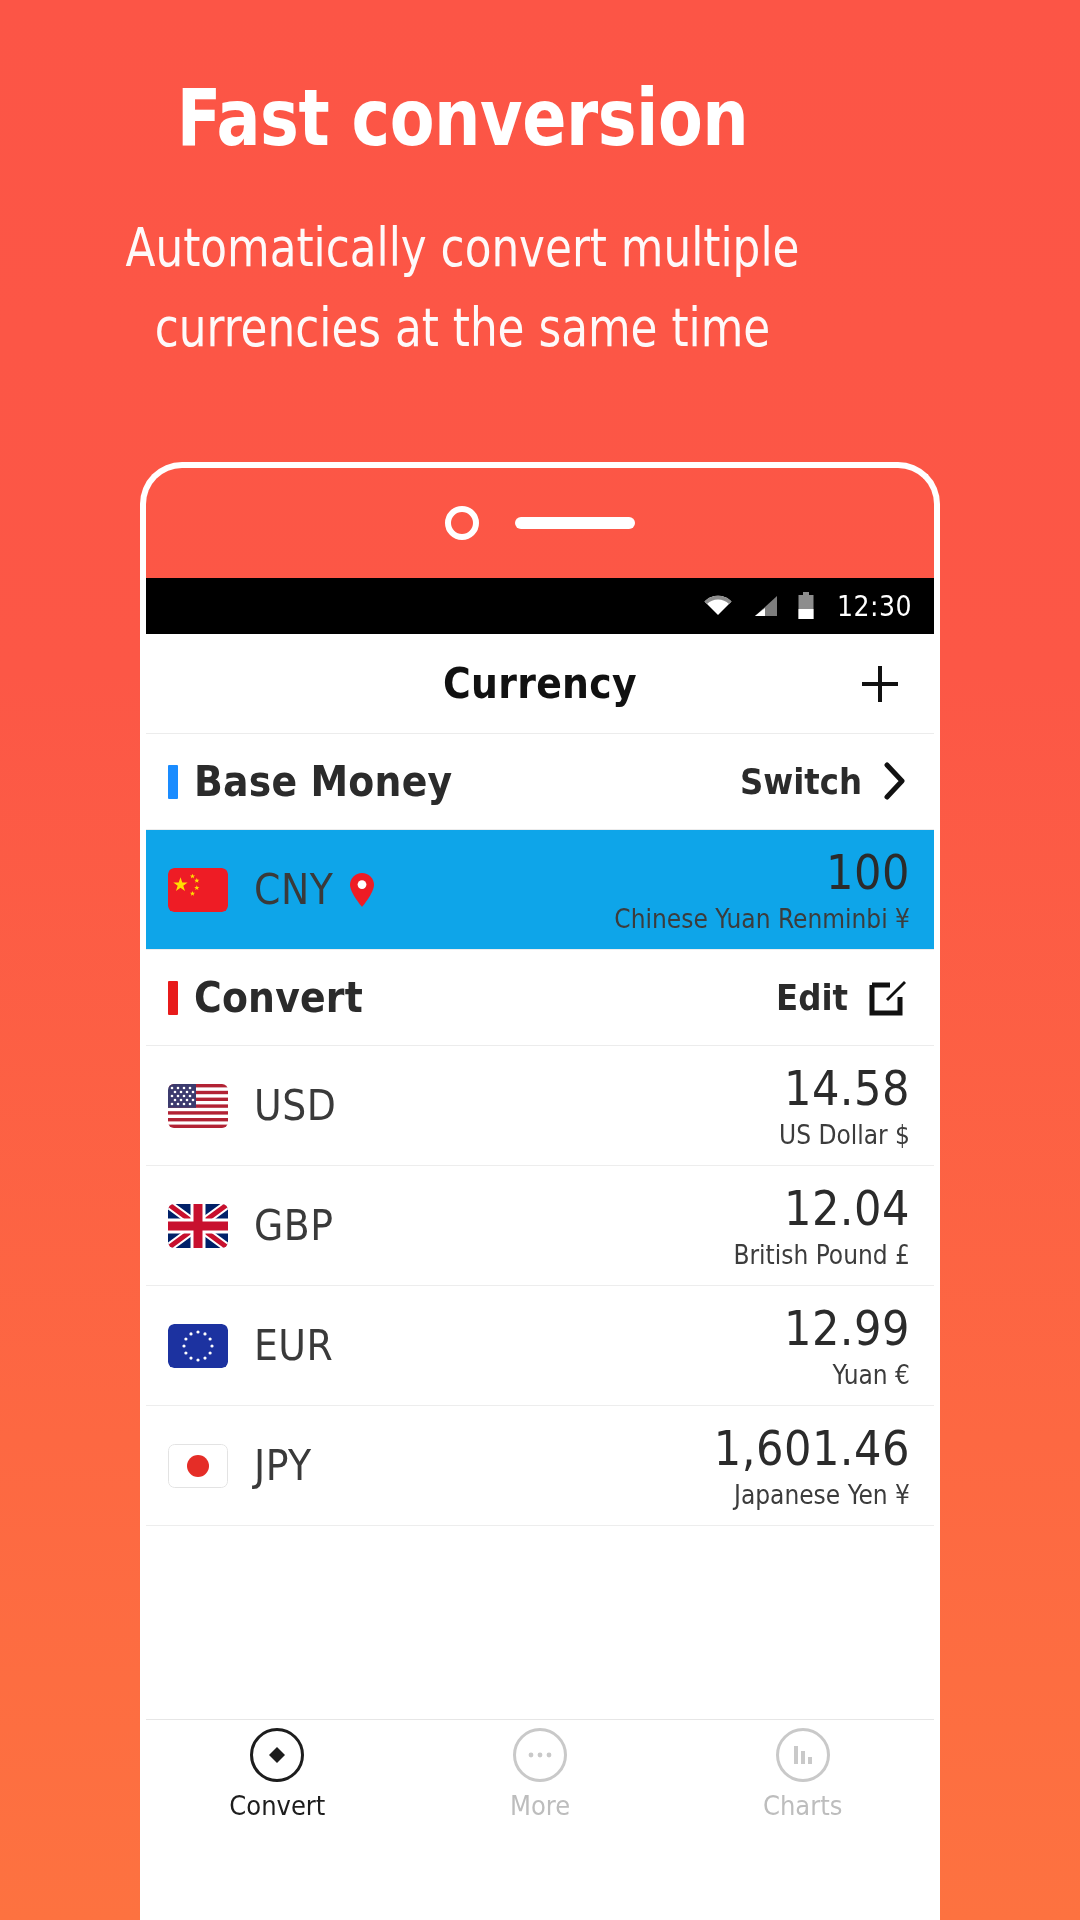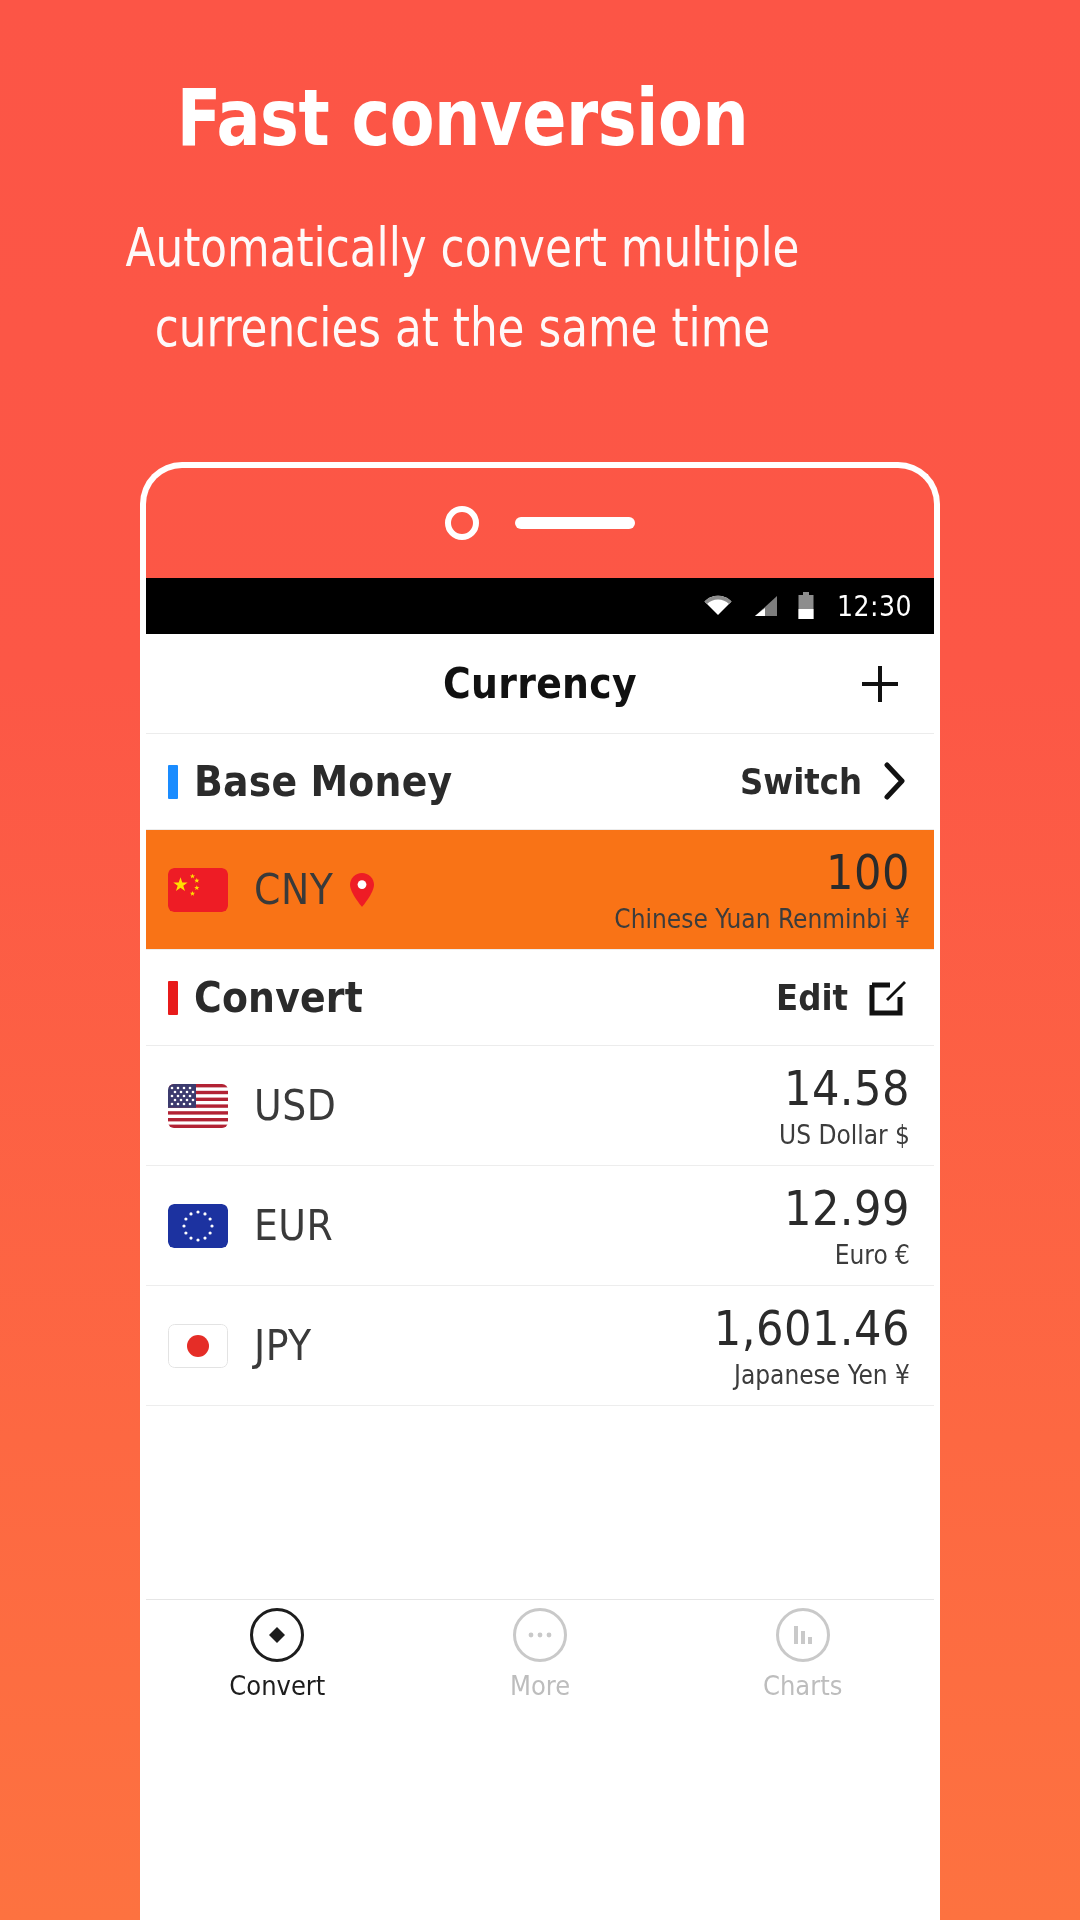--- a/index.html
+++ b/index.html
@@ -149,21 +149,21 @@
 
   
   .row{
     height:120px;
     display:flex;
     align-items:center;
     padding:0 24px 0 22px;
     background:#ffffff;
     border-bottom:1px solid #ededed;
   }
-  .row.base{ background:#f97316; }
+  .row.base{ background:#0ea5e9; }
   .flag{
     width:60px; height:44px;
     border-radius:6px;
     overflow:hidden;
     flex:none;
     position:relative;
   }
   .code{
     margin-left:26px;
     font-family:"DejaVu Sans Condensed","Liberation Sans Narrow","Liberation Sans",sans-serif;
@@ -361,20 +361,36 @@
           </g>
         </svg>
       </div>
       <div class="code">USD</div>
       <div class="row-right">
         <div class="amount">14.58</div>
         <div class="cname">US Dollar $</div>
       </div>
     </div>
 
+    <div class="row">
+      <div class="flag">
+        <svg width="60" height="44" viewBox="0 0 60 44">
+          <rect width="60" height="44" fill="#012169" rx="6"></rect>
+          <path d="M0 0 L60 44 M60 0 L0 44" stroke="#ffffff" stroke-width="9"></path>
+          <path d="M0 0 L60 44 M60 0 L0 44" stroke="#c8102e" stroke-width="5"></path>
+          <path d="M30 0 L30 44 M0 22 L60 22" stroke="#ffffff" stroke-width="15"></path>
+          <path d="M30 0 L30 44 M0 22 L60 22" stroke="#c8102e" stroke-width="9"></path>
+        </svg>
+      </div>
+      <div class="code">GBP</div>
+      <div class="row-right">
+        <div class="amount">12.04</div>
+        <div class="cname">British Pound £</div>
+      </div>
+    </div>
 
     <div class="row">
       <div class="flag">
         <svg width="60" height="44" viewBox="0 0 60 44">
           <rect width="60" height="44" fill="#1c32a0" rx="6"></rect>
           <g fill="#ffffff">
             <circle cx="30" cy="8" r="1.6"></circle>
               <circle cx="37" cy="9.9" r="1.6"></circle>
             <circle cx="42.1" cy="15" r="1.6"></circle>
               <circle cx="44" cy="22" r="1.6"></circle>
@@ -385,21 +401,21 @@
             <circle cx="17.9" cy="29" r="1.6"></circle>
               <circle cx="16" cy="22" r="1.6"></circle>
             <circle cx="17.9" cy="15" r="1.6"></circle>
               <circle cx="23" cy="9.9" r="1.6"></circle>
           </g>
         </svg>
       </div>
       <div class="code">EUR</div>
       <div class="row-right">
         <div class="amount">12.99</div>
-        <div class="cname">Euro €</div>
+        <div class="cname">Yuan €</div>
       </div>
     </div>
 
     <div class="row">
       <div class="flag">
         <svg width="60" height="44" viewBox="0 0 60 44">
           <rect x="0.5" y="0.5" width="59" height="43" fill="#ffffff" stroke="#e3e3e3" rx="6"></rect>
           <ellipse cx="30" cy="22" rx="11" ry="11" fill="#e52d27"></ellipse>
         </svg>
       </div>

